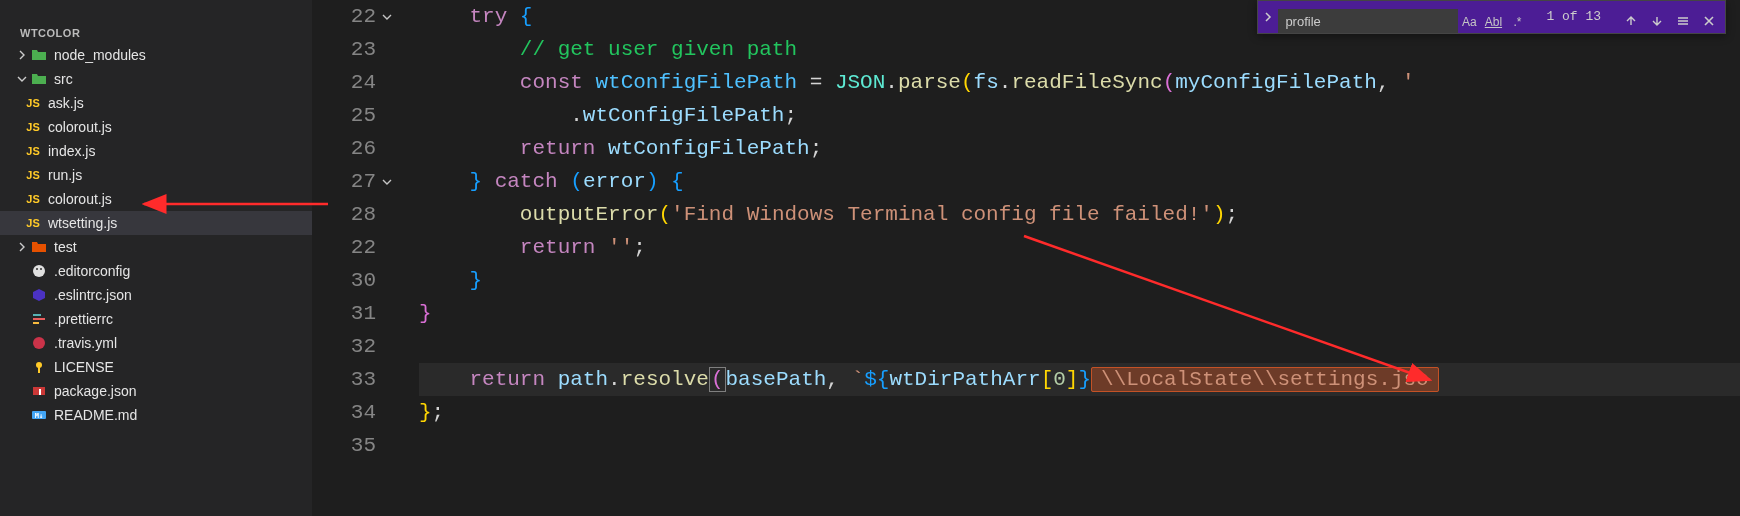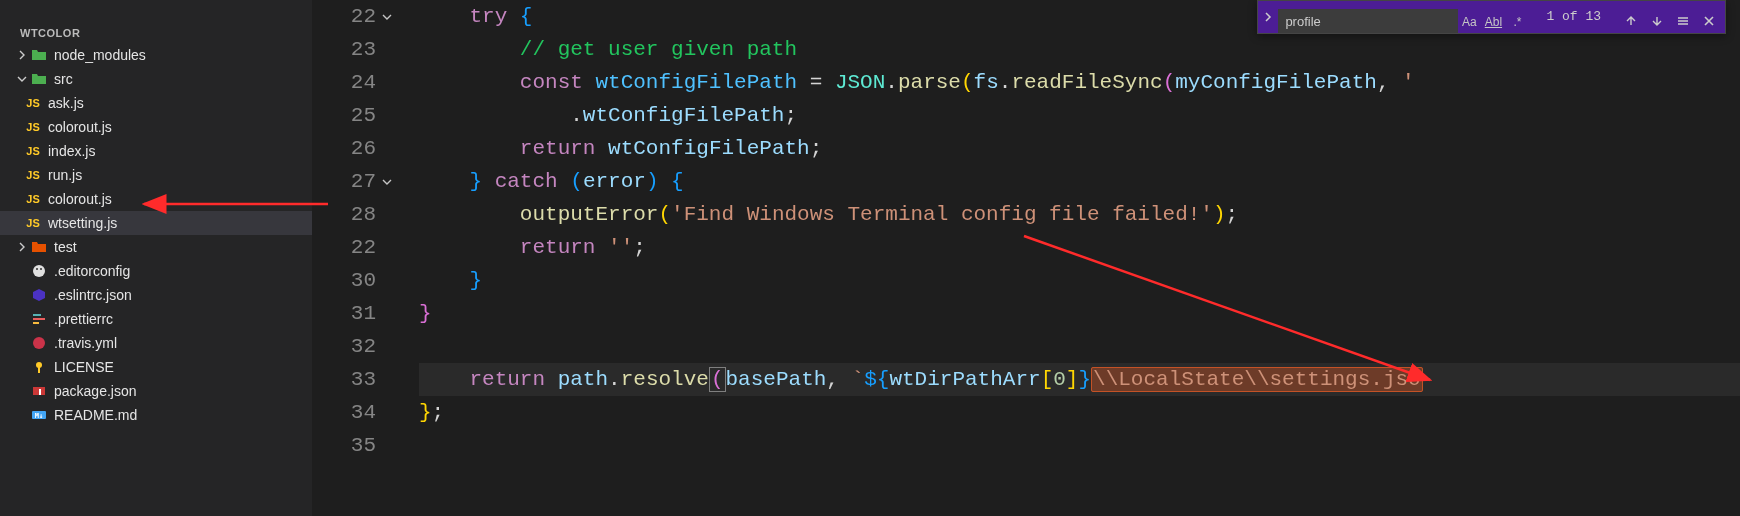--- a/index.html
+++ b/index.html
@@ -120,21 +120,21 @@
   .tk-prop { color: #9cdcfe; }
   .bracket-y { color: #ffd602; }
   .bracket-m { color: #da70d6; }
   .bracket-b { color: #179fff; }
 
   
   .match {
     background: rgba(234,92,37,0.35);
     border: 1px solid rgba(234,92,37,0.7);
     border-radius: 2px;
-    padding: 0 1px;
+    padding: 0 9px;
   }
   .cursor-box {
     border: 1px solid #7f7f7f;
     padding: 0 1px;
   }
 
   
   .find-widget {
     position: absolute;
     top: 0;

